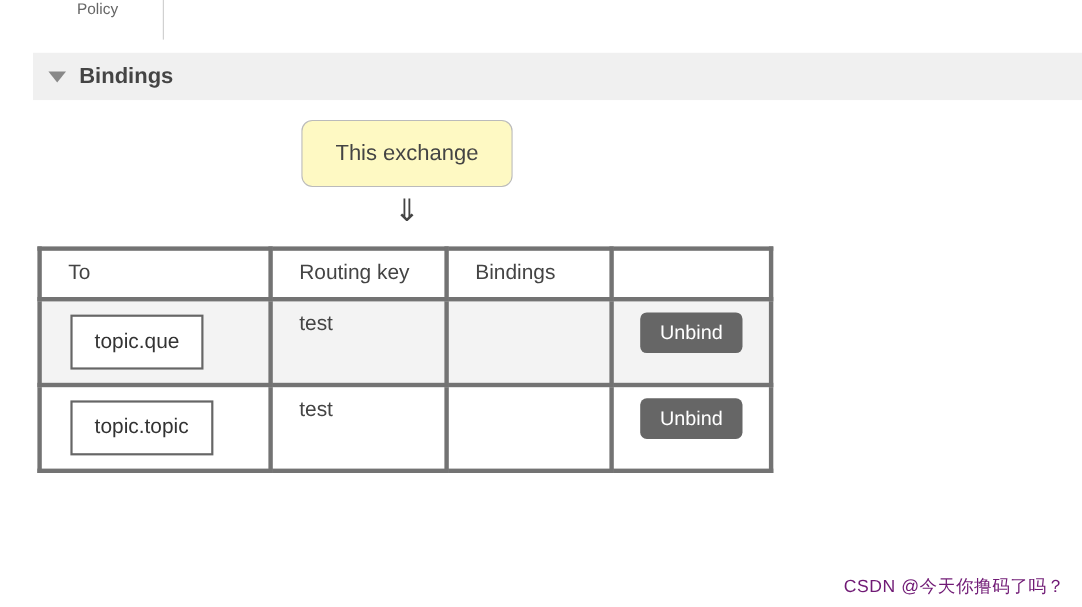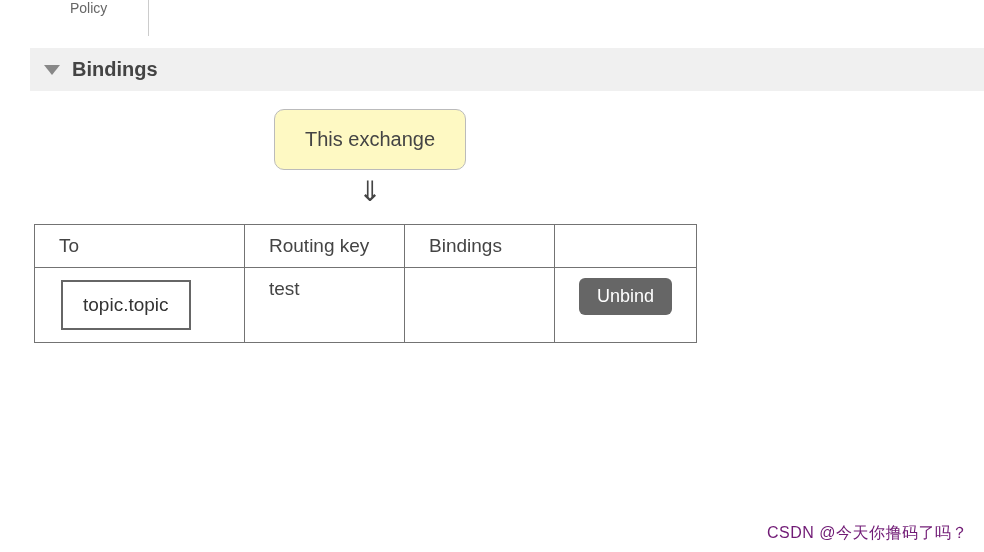--- a/index.html
+++ b/index.html
@@ -75,21 +75,21 @@
       margin-top: 8px;
       line-height: 1;
     }
     .bindings-table {
       margin-top: 18px;
       margin-left: 4px;
       border-collapse: collapse;
       font-size: 19px;
     }
     .bindings-table th, .bindings-table td {
-      border: 1px solid #737373;
+      border: 4px solid #737373;
       padding: 10px 24px;
       text-align: left;
       vertical-align: top;
       font-weight: normal;
       color: #444;
       margin-top: 48px;
     }
     .bindings-table th {
       background: #fff;
     }
@@ -147,20 +147,26 @@
   <table class="bindings-table">
     <thead>
       <tr>
         <th>To</th>
         <th>Routing key</th>
         <th>Bindings</th>
         <th></th>
       </tr>
     </thead>
     <tbody>
+        <tr class="selected">
+          <td><span class="queue-box">topic.que</span></td>
+          <td>test</td>
+          <td></td>
+          <td><button class="unbind-btn">Unbind</button></td>
+        </tr>
         <tr>
           <td><span class="queue-box">topic.topic</span></td>
           <td>test</td>
           <td></td>
           <td><button class="unbind-btn">Unbind</button></td>
         </tr>
       </tbody>
   </table>
 </div>
 

